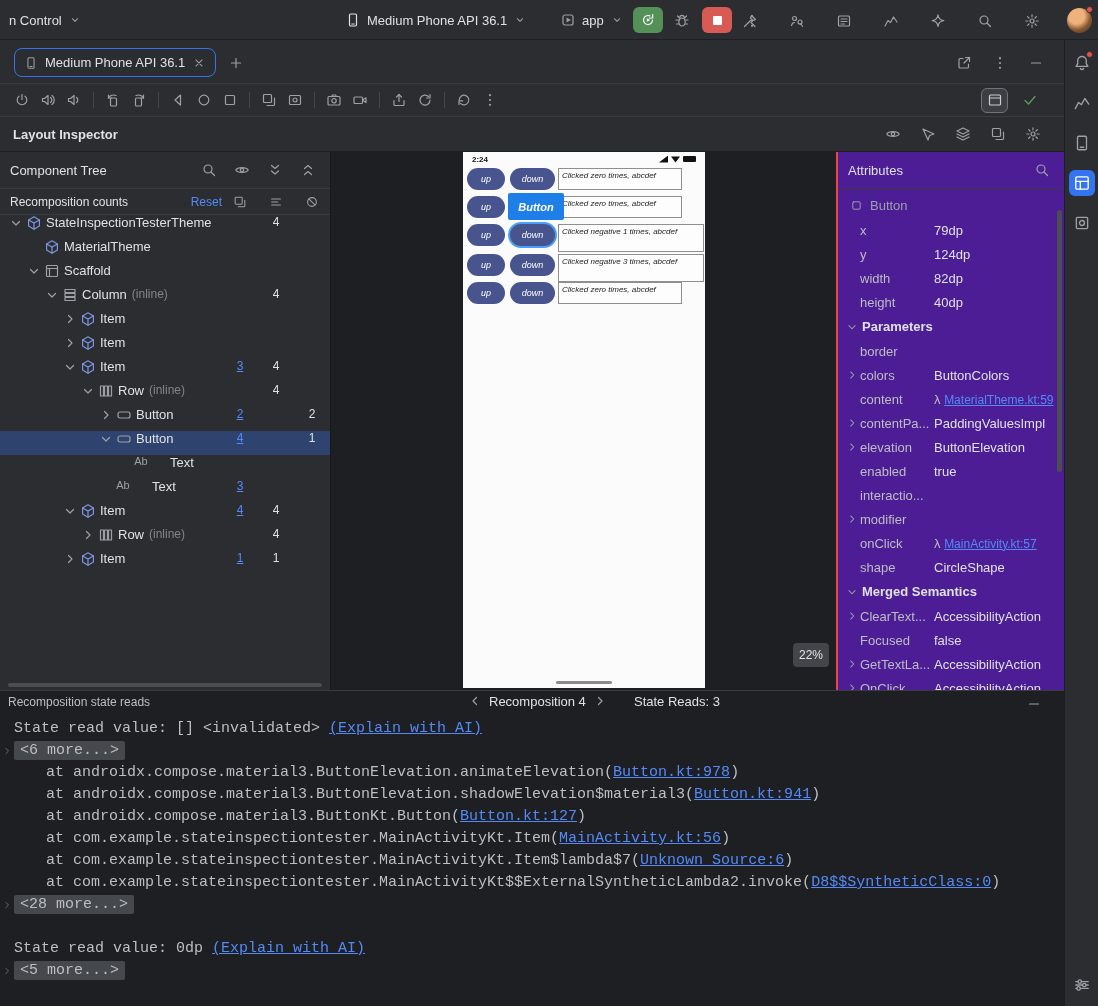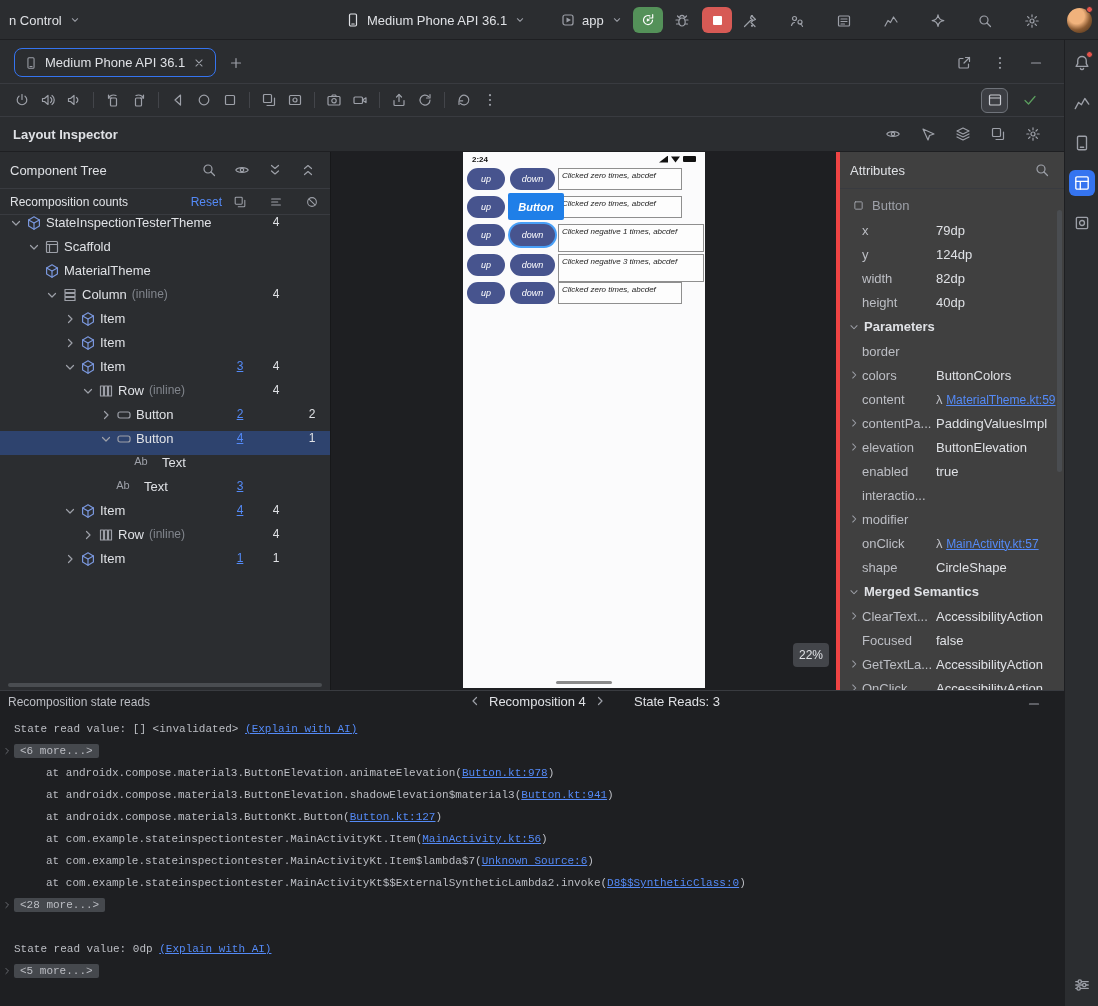--- a/index.html
+++ b/index.html
@@ -64,21 +64,21 @@
   .col-cell { width:36px; display:flex; justify-content:center; color:#9da0a8; }
   .col-cell .ic { width:14px; height:14px; }
   .tree-rows { flex:1; overflow:hidden; }
   .tree-row { height:24px; display:flex; align-items:flex-start; white-space:nowrap; }
   .tree-row.selected { background:#2e436e; }
   .tchev { width:16px; height:16px; color:#9da0a8; flex:none; display:inline-flex; }
   .tchev svg { width:16px; height:16px; }
   .tree-row .ic { margin:0 4px 0 2px; }
   .ic.cube { color:#7a97dd; }
   .ic.comp { color:#9da0a8; }
-  .ab { font-size:11px; color:#9da0a8; width:18px; text-align:center; margin-right:12px; flex:none; }
+  .ab { font-size:11px; color:#9da0a8; width:18px; text-align:center; margin-right:20px; flex:none; }
   .tlabel { color:#dfe1e5; }
   .tsuffix { color:#81858c; font-size:12px; margin-left:5px; }
   .tcount { width:36px; text-align:center; font-size:12px; color:#dfe1e5; flex:none; }
   .tcount.c1 { color:#548af7; text-decoration:underline; }
   .tree-hscroll { position:absolute; left:8px; bottom:3px; width:314px; height:4px; border-radius:2px; background:#4a4d51; }
 
   
   .device-area { flex:1; background:#1e1f22; position:relative; overflow:hidden; }
   .phone { position:absolute; left:132px; top:0; width:242px; height:536px; background:#fbfbfc; }
   .statusbar { height:14px; display:flex; align-items:center; padding:0 9px; }
@@ -92,21 +92,21 @@
   .pbtn.up { left:4px; width:38px; }
   .pbtn.down { left:47px; width:45px; }
   .pbtn.sel { box-shadow:0 0 0 2px #48a0f8; }
   .ptooltip { position:absolute; left:45px; top:-3px; width:56px; height:27px; background:#1f7fe8; color:#fff; font-weight:bold; font-size:11px; display:flex; align-items:center; justify-content:center; border-radius:2px; z-index:3; }
   .ptext { position:absolute; left:95px; top:0; width:124px; height:22px; background:#fdfdfd; border:1px solid #8f8f8f; font-size:8px; line-height:9px; color:#222; padding:2px 3px; overflow:hidden; }
   .ptext.tall { width:146px; height:28px; }
   .gesture-bar { position:absolute; left:93px; top:529px; width:56px; height:3px; border-radius:2px; background:#8a8a8a; }
   .zoom-badge { position:absolute; left:462px; top:491px; background:#43454a; border-radius:4px; padding:5px 6px; font-size:12px; color:#dfe1e5; }
 
   
-  .attr-panel { width:228px; background:#404040; border-left:4px solid #ef4444; position:relative; overflow:hidden; display:flex; flex-direction:column; }
+  .attr-panel { width:228px; background:#4c1d95; border-left:2px solid #ef4444; position:relative; overflow:hidden; display:flex; flex-direction:column; }
   .attr-head { height:37px; border-bottom:1px solid #393b40; display:flex; align-items:center; padding:0 10px; flex:none; }
   .attr-head .ibtn { margin-left:auto; }
   .attr-comp { height:26px; display:flex; align-items:center; gap:7px; padding:0 12px; color:#9da0a8; margin-top:3px; flex:none; }
   .attr-comp .ic { width:13px; height:13px; }
   .attr-row { height:24px; display:flex; align-items:center; padding-left:6px; }
   .achev { width:16px; height:16px; color:#9da0a8; flex:none; display:inline-flex; }
   .achev svg { width:14px; height:14px; margin:auto; }
   .attr-name { width:74px; color:#bcbec4; white-space:nowrap; overflow:hidden; flex:none; }
   .attr-val { color:#dfe1e5; white-space:nowrap; overflow:hidden; }
   .lambda { color:#bcbec4; }
@@ -116,21 +116,21 @@
   .attr-vscroll { position:absolute; right:2px; top:58px; width:5px; height:262px; border-radius:3px; background:#4a4d51; }
 
   
   .console-header { position:relative; height:22px; background:#1e1f22; border-top:1px solid #393b40; flex:none; }
   .ch-title { position:absolute; left:8px; top:4px; font-size:12px; color:#bcbec4; }
   .ch-nav { position:absolute; left:466px; top:1px; display:flex; align-items:center; gap:5px; }
   .ch-nav .ibtn { width:18px; height:18px; }
   .ch-nav-label { font-size:13px; color:#dfe1e5; }
   .ch-reads { position:absolute; left:634px; top:3px; font-size:13px; color:#dfe1e5; }
   .ch-min { position:absolute; right:18px; top:1px; }
-  .console { flex:1; background:#1e1f22; font-family:"Liberation Mono","DejaVu Sans Mono",monospace; font-size:11px; padding-top:6px; overflow:hidden; }
+  .console { flex:1; background:#1e1f22; font-family:"Liberation Mono","DejaVu Sans Mono",monospace; font-size:15px; padding-top:6px; overflow:hidden; }
   .cline { height:22px; line-height:22px; position:relative; padding-left:14px; white-space:pre; color:#bcbec4; }
   .cline.trace { padding-left:46px; }
   .fold-gutter { position:absolute; left:1px; top:3px; width:12px; height:12px; color:#6e7177; }
   .fold-gutter svg { width:12px; height:12px; }
   .fold-box { background:#45484d; padding:1px 6px; border-radius:2px; color:#bcbec4; }
   .clink { color:#548af7; text-decoration:underline; }
 
   
   .right-stripe { width:34px; background:#2b2d30; border-left:1px solid #1e1f22; display:flex; flex-direction:column; align-items:center; padding:10px 0 8px 0; }
   .stripe-top { display:flex; flex-direction:column; gap:14px; align-items:center; }
@@ -620,48 +620,48 @@
                   </svg>
                 </span>
                 <span class="tlabel">StateInspectionTesterTheme</span>
                 <span style="flex: 1 1 0%;"></span>
                 <span class="tcount c1"></span>
                 <span class="tcount c2">4</span>
                 <span class="tcount c3"></span>
               </div>
               <div class="tree-row">
                 <span style="width: 26px; flex: 0 0 auto;"></span>
-                <span class="tchev">
-                  <svg viewBox="0 0 16 16" fill="none" stroke="currentColor" stroke-width="1.2" stroke-linecap="round" stroke-linejoin="round">
-                    <path d="M4.5 6.5L8 10l3.5-3.5"></path>
-                  </svg>
-                </span>
-                <span class="ic comp">
-                  <svg viewBox="0 0 16 16" fill="none" stroke="currentColor" stroke-width="1.2" stroke-linecap="round" stroke-linejoin="round">
-                    <rect x="2.5" y="2.5" width="11" height="11" rx="1"></rect>
-                    <path d="M2.5 5.5h11M5.5 5.5v8"></path>
-                  </svg>
-                </span>
-                <span class="tlabel">Scaffold</span>
-                <span style="flex: 1 1 0%;"></span>
-                <span class="tcount c1"></span>
-                <span class="tcount c2"></span>
-                <span class="tcount c3"></span>
-              </div>
-              <div class="tree-row">
-                <span style="width: 26px; flex: 0 0 auto;"></span>
                 <span class="tchev"></span>
                 <span class="ic cube">
                   <svg viewBox="0 0 16 16" fill="none" stroke="currentColor" stroke-width="1.2" stroke-linecap="round" stroke-linejoin="round">
                     <path d="M8 1.8l5.4 3.1v6.2L8 14.2l-5.4-3.1V4.9z"></path>
                     <path d="M2.6 4.9L8 8l5.4-3.1"></path>
                     <path d="M8 8v6.2"></path>
                   </svg>
                 </span>
                 <span class="tlabel">MaterialTheme</span>
+                <span style="flex: 1 1 0%;"></span>
+                <span class="tcount c1"></span>
+                <span class="tcount c2"></span>
+                <span class="tcount c3"></span>
+              </div>
+              <div class="tree-row">
+                <span style="width: 26px; flex: 0 0 auto;"></span>
+                <span class="tchev">
+                  <svg viewBox="0 0 16 16" fill="none" stroke="currentColor" stroke-width="1.2" stroke-linecap="round" stroke-linejoin="round">
+                    <path d="M4.5 6.5L8 10l3.5-3.5"></path>
+                  </svg>
+                </span>
+                <span class="ic comp">
+                  <svg viewBox="0 0 16 16" fill="none" stroke="currentColor" stroke-width="1.2" stroke-linecap="round" stroke-linejoin="round">
+                    <rect x="2.5" y="2.5" width="11" height="11" rx="1"></rect>
+                    <path d="M2.5 5.5h11M5.5 5.5v8"></path>
+                  </svg>
+                </span>
+                <span class="tlabel">Scaffold</span>
                 <span style="flex: 1 1 0%;"></span>
                 <span class="tcount c1"></span>
                 <span class="tcount c2"></span>
                 <span class="tcount c3"></span>
               </div>
               <div class="tree-row">
                 <span style="width: 44px; flex: 0 0 auto;"></span>
                 <span class="tchev">
                   <svg viewBox="0 0 16 16" fill="none" stroke="currentColor" stroke-width="1.2" stroke-linecap="round" stroke-linejoin="round">
                     <path d="M4.5 6.5L8 10l3.5-3.5"></path>

